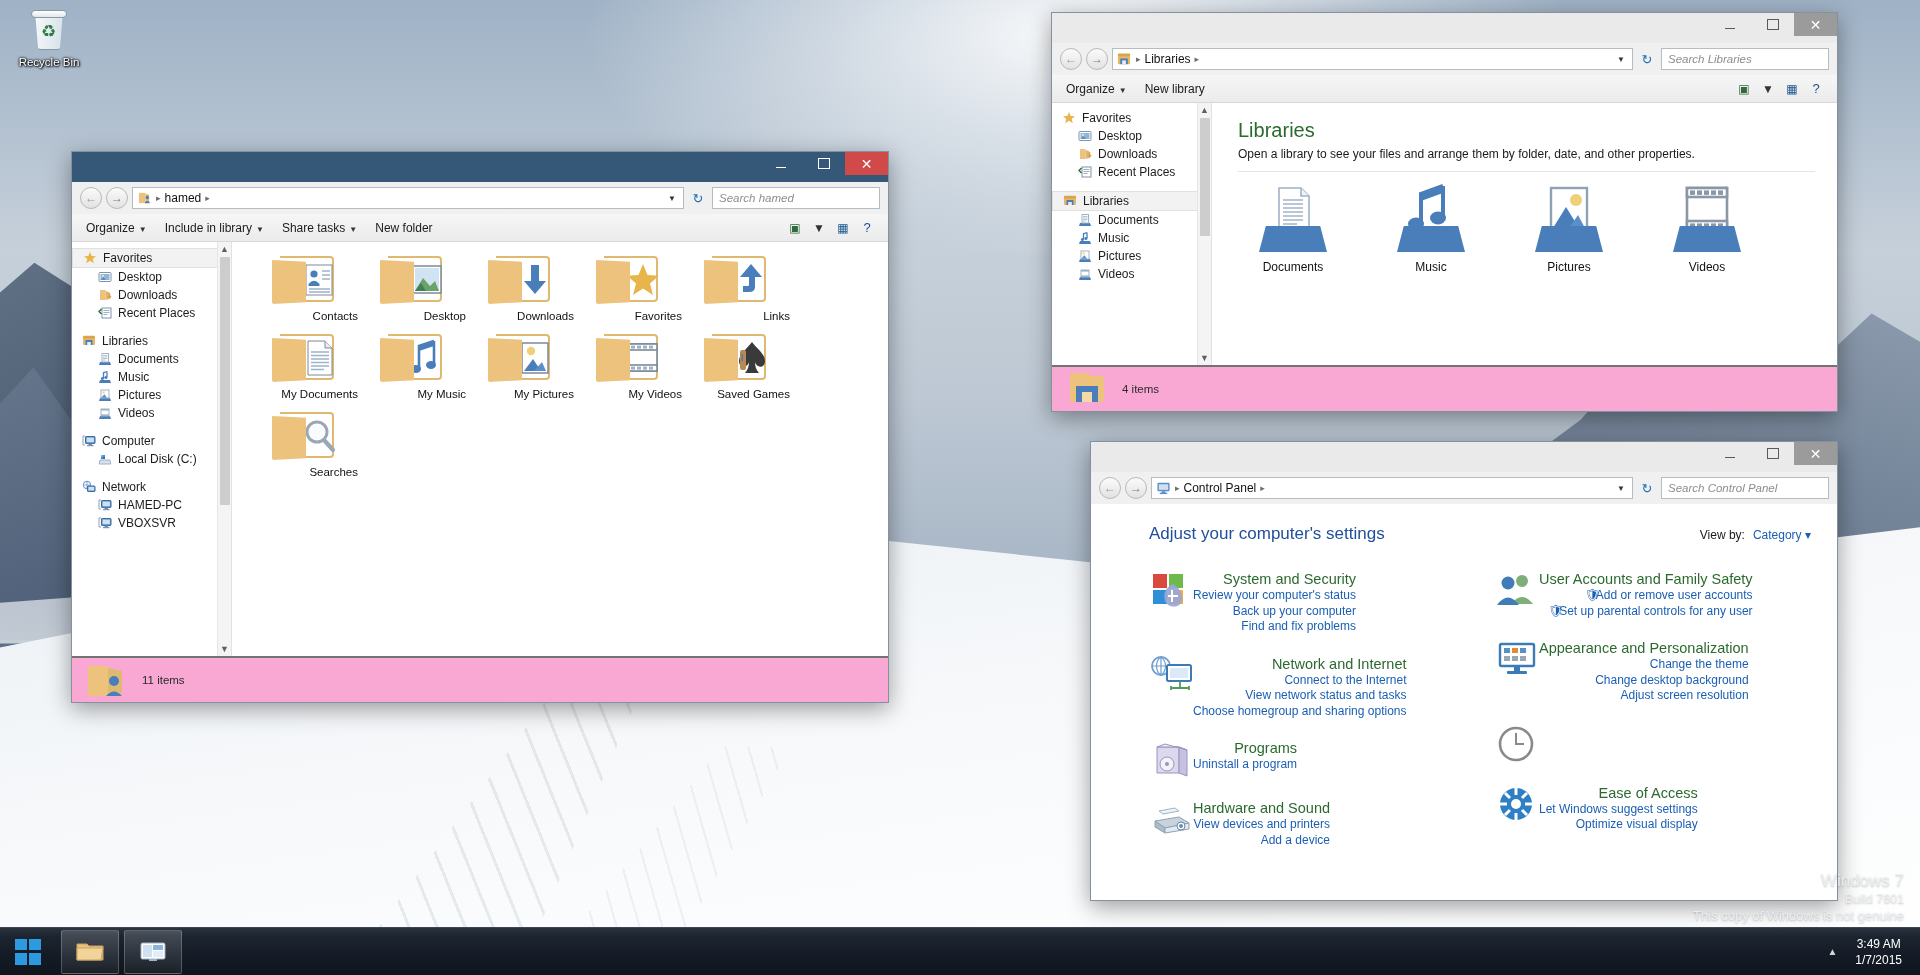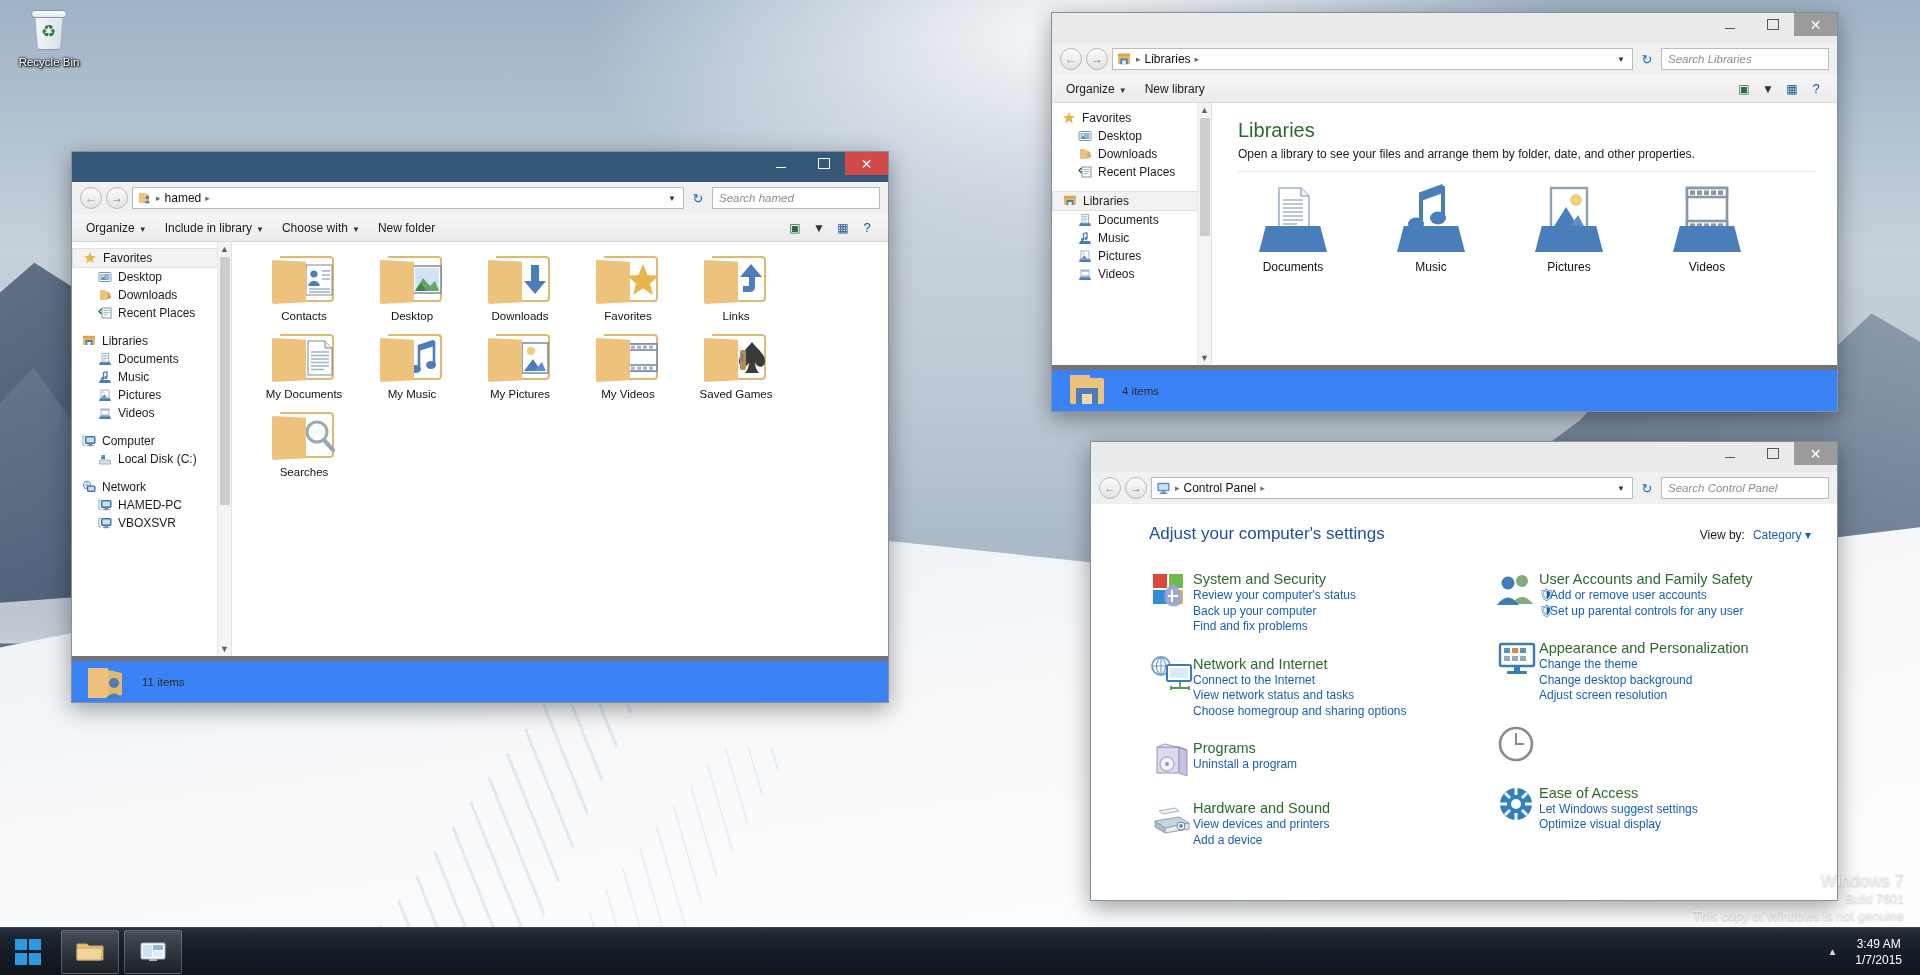--- a/index.html
+++ b/index.html
@@ -178,28 +178,28 @@
   .scrollcol {
     position: absolute; right: 0; top: 0; width: 14px; height: 100%;
     background: #f4f4f4; border-left: 1px solid #e6e6e6;
     display: flex; flex-direction: column; align-items: center;
   }
   .scrollcol .arr { font-size: 9px; color: #606060; height: 14px; line-height: 14px; cursor: default; }
   .scrollcol .thumb { width: 10px; background: #cdcdcd; border-radius: 1px; margin: 1px 0; }
 
   .content { flex: 1; background: #fff; position: relative; overflow: hidden; }
   .statusbar {
-    height: 46px; flex: 0 0 46px; background: #3b82f6;
-    border-top: 5px solid #737373; display: flex; align-items: center; padding-left: 10px; gap: 12px;
+    height: 46px; flex: 0 0 46px; background: #f9a8d4;
+    border-top: 2px solid #737373; display: flex; align-items: center; padding-left: 10px; gap: 12px;
   }
   .statusbar .txt { font-size: 11.5px; color: #2b2b2b; }
 
   
   .grid { display: flex; flex-wrap: wrap; padding: 12px 10px 0 18px; align-content: flex-start; }
-  .gitem { width: 108px; text-align: center; margin-bottom: 10px; cursor: default; }
+  .gitem { width: 108px; text-align: right; margin-bottom: 10px; cursor: default; }
   .gitem .nm { font-size: 11.5px; color: #111; margin-top: 4px; }
 
   .folder { width: 64px; height: 52px; margin: 0 auto; position: relative; }
   .folder .back {
     position: absolute; left: 8px; top: 2px; width: 54px; height: 46px;
     border: 2px solid #e0b971; border-radius: 0 4px 4px 0; border-left: none;
     background: transparent;
   }
   .folder .front {
     position: absolute; left: 0; top: 6px; width: 34px; height: 44px;
@@ -217,21 +217,21 @@
     position: absolute; left: 2px; bottom: 2px; width: 68px; height: 26px;
     background: #4a7ebb; clip-path: polygon(10% 0%, 90% 0%, 100% 100%, 0% 100%);
   }
 
   .libheader { padding: 16px 0 0 26px; }
   .libheader h1 { font-size: 20px; font-weight: normal; color: #2b6a2f; }
   .libheader p { font-size: 12px; color: #1a1a1a; margin-top: 5px; }
   .libheader .rule { height: 1px; background: #dfe7ee; margin: 10px 22px 0 0; }
 
   
-  .cp-content { flex: 1; background: #fff; padding: 20px 26px 0 58px; overflow: hidden; position: relative; }
+  .cp-content { flex: 1; background: #fff; padding: 20px 26px 0 58px; overflow: hidden; position: relative; text-align: right; }
   .cp-top { display: flex; align-items: baseline; }
   .cp-title { font-size: 17px; color: #1f4f9c; font-weight: normal; }
   .cp-viewby { margin-left: auto; display: flex; align-items: baseline; gap: 8px; font-size: 12px; }
   .cp-viewby .lbl { color: #1a1a1a; }
   .cp-viewby .val { color: #1a5fb4; cursor: default; }
   .cp-cols { display: flex; gap: 30px; margin-top: 26px; }
   .cp-col { flex: 1; min-width: 0; }
   .cp-cat { display: flex; margin-bottom: 20px; }
   .cp-cat .ic { width: 44px; flex: 0 0 44px; height: 40px; position: relative; }
   .cp-cat h2 { font-size: 14.5px; font-weight: normal; color: #2b6a2f; cursor: default; line-height: 18px; }
@@ -681,21 +681,21 @@
   </div>
 
   <div class="toolbar">
     <div class="tbitem">
       <span>Organize</span><span class="dd">▼</span>
     </div>
     <div class="tbitem">
       <span>Include in library</span><span class="dd">▼</span>
     </div>
     <div class="tbitem">
-      <span>Choose with</span><span class="dd">▼</span>
+      <span>Share tasks</span><span class="dd">▼</span>
     </div>
     <div class="tbitem">New folder</div>
     <div class="right">
       <div class="ticon">▣</div>
       <div class="ticon" style="color:#333">▼</div>
       <div class="ticon pane">▦</div>
       <div class="ticon help">?</div>
     </div>
   </div>
 

